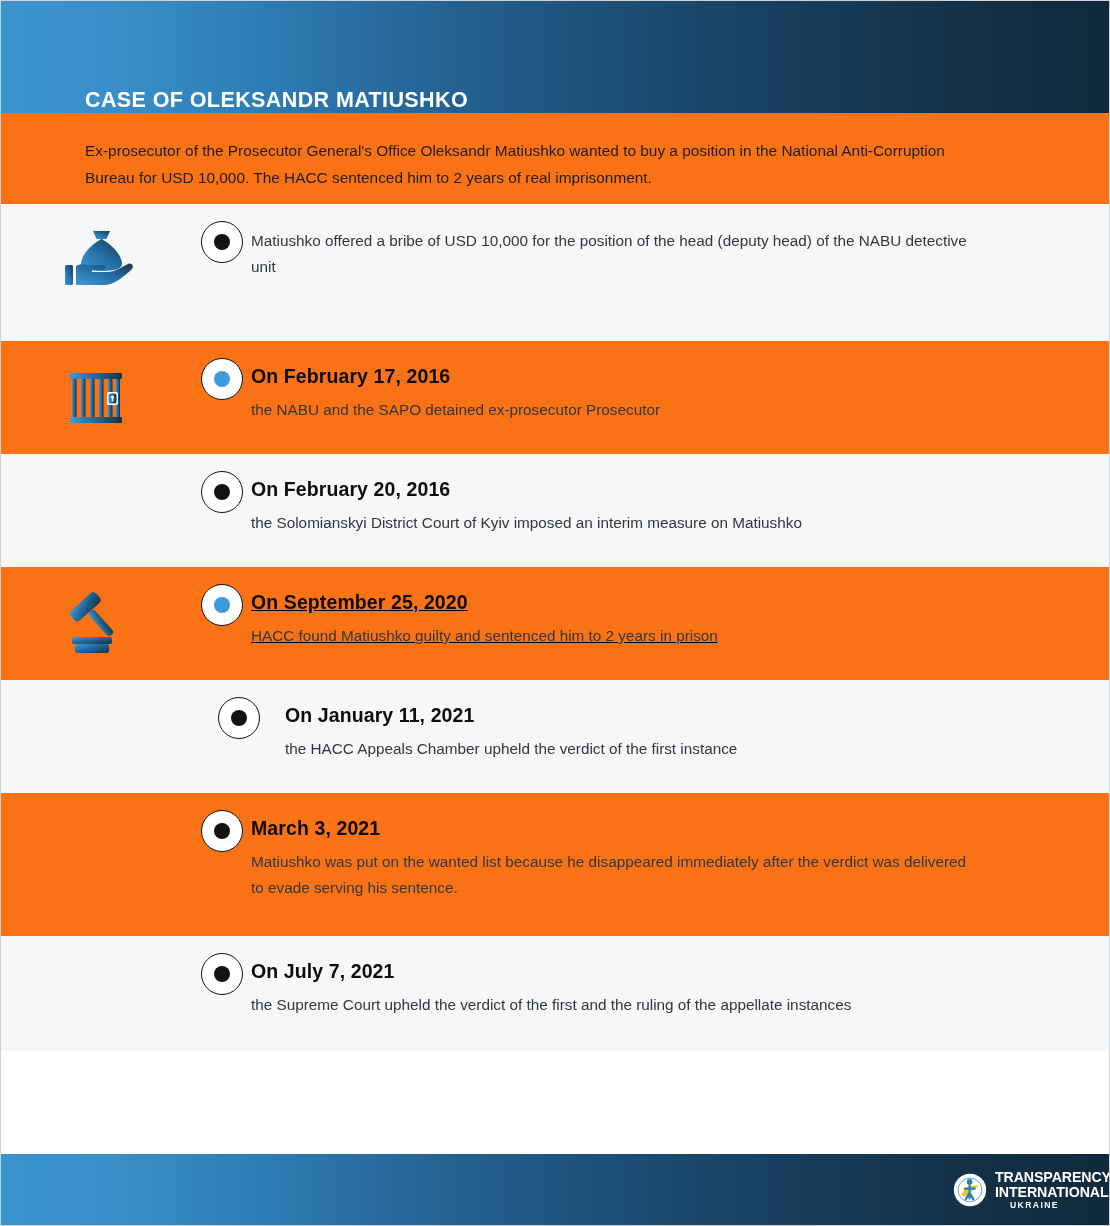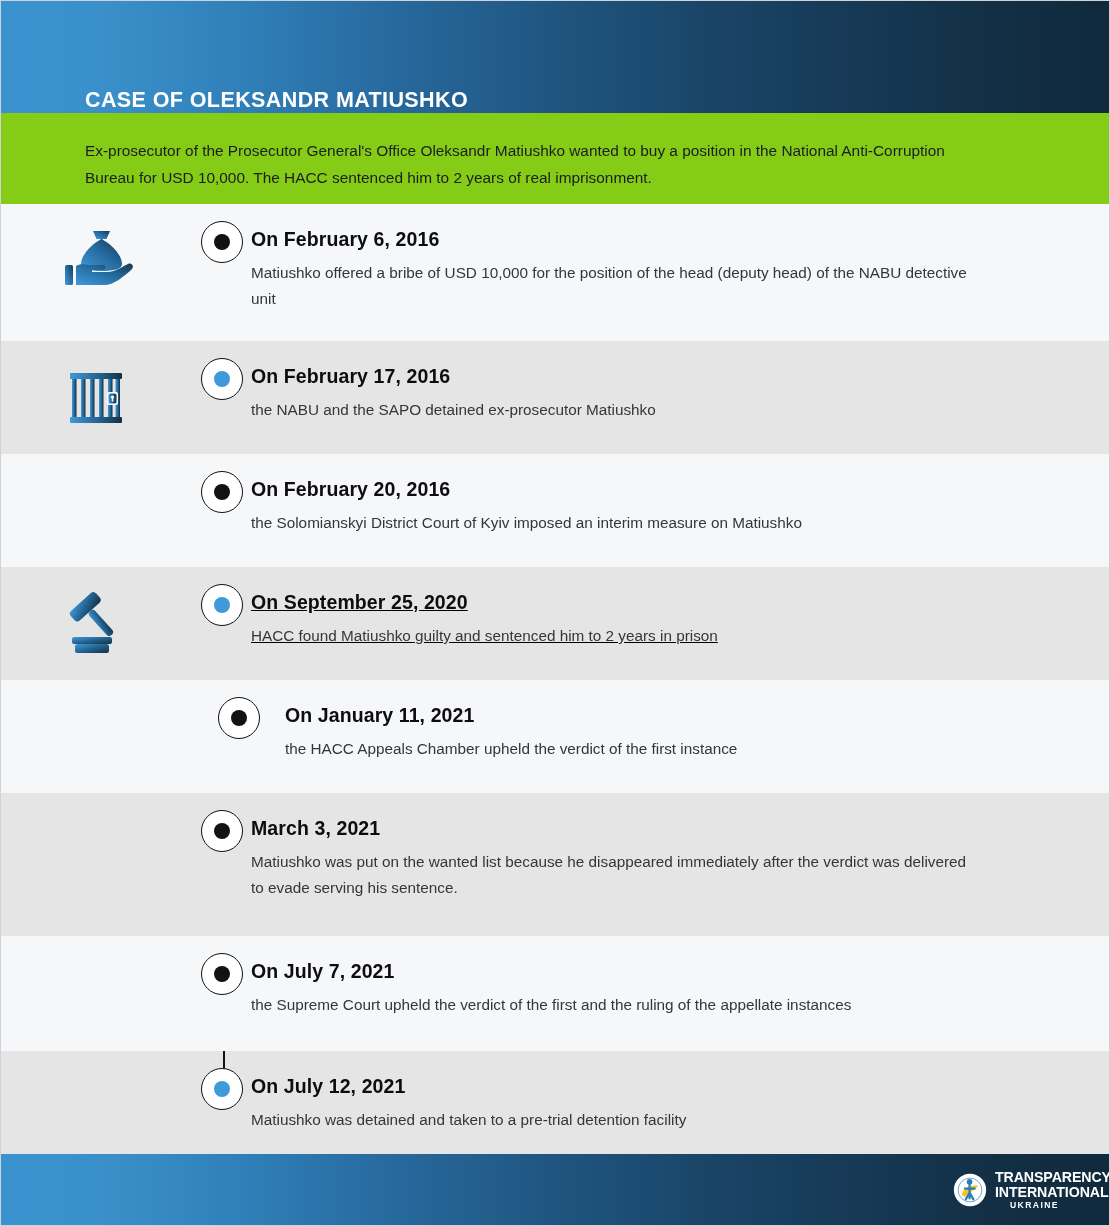--- a/index.html
+++ b/index.html
@@ -47,21 +47,21 @@
     font-weight: bold;
     letter-spacing: 0.4px;
   }
 
   
   .intro {
     position: absolute;
     left: 0; top: 112px;
     width: 1110px;
     height: 91px;
-    background: #84cc16;
+    background: #f97316;
     box-sizing: border-box;
   }
   .intro-text {
     position: absolute;
     left: 84px;
     top: 24px;
     width: 880px;
     font-size: 15.4px;
     line-height: 27px;
     color: #1d1d1f;
@@ -75,21 +75,21 @@
     width: 1110px;
   }
   .tl-row {
     position: relative;
     width: 1110px;
     box-sizing: border-box;
     display: flex;
     align-items: flex-start;
   }
   .tl-row.alt   { background: #f6f7f9; }
-  .tl-row.plain { background: #e5e5e5; }
+  .tl-row.plain { background: #f97316; }
 
   
   .tl-icon-col {
     position: relative;
     width: 196px;
     flex: 0 0 196px;
     display: flex;
     justify-content: center;
     padding-top: 22px;
   }
@@ -238,21 +238,20 @@
             <path d="M14 40 C17 38 22 38 26 39 L41 39 C44 39 45 43 41.5 44 L30 44 L30 46 L45 46 C54 46 61 40 66 38 C70 36 73 41 69 44 C61 51 52 59 42 59 L14 59 Z" fill="url(#gMB)"></path>
           </svg>
         </div>
         <div class="tl-dot-col">
           <div class="tl-line first"></div>
           <div class="tl-dot-outer">
             <div class="tl-dot-inner dot-black"></div>
           </div>
         </div>
         <div class="tl-text-col">
-          <div class="tl-date">On February 6, 2016</div>
           <div class="tl-desc">Matiushko offered a bribe of USD 10,000 for the position of the head (deputy head) of the NABU detective unit</div>
         </div>
       </div>
       <div class="tl-row plain" style="min-height: 113px;">
         <div class="tl-icon-col">
           <svg class="tl-icon" viewBox="0 0 74 70">
             <defs>
               <linearGradient id="gPB" x1="0" y1="0" x2="1" y2="0">
                 <stop offset="0%" stop-color="#3f9ada"></stop>
                 <stop offset="60%" stop-color="#1f5e8a"></stop>
@@ -274,21 +273,21 @@
           </svg>
         </div>
         <div class="tl-dot-col">
           <div class="tl-line"></div>
           <div class="tl-dot-outer">
             <div class="tl-dot-inner dot-blue"></div>
           </div>
         </div>
         <div class="tl-text-col">
           <div class="tl-date">On February 17, 2016</div>
-          <div class="tl-desc">the NABU and the SAPO detained ex-prosecutor Matiushko</div>
+          <div class="tl-desc">the NABU and the SAPO detained ex-prosecutor Prosecutor</div>
         </div>
       </div>
       <div class="tl-row alt" style="min-height: 113px;">
         <div class="tl-icon-col"></div>
         <div class="tl-dot-col">
           <div class="tl-line"></div>
           <div class="tl-dot-outer">
             <div class="tl-dot-inner dot-black"></div>
           </div>
         </div>
@@ -358,33 +357,20 @@
           <div class="tl-line"></div>
           <div class="tl-dot-outer">
             <div class="tl-dot-inner dot-black"></div>
           </div>
         </div>
         <div class="tl-text-col">
           <div class="tl-date">On July 7, 2021</div>
           <div class="tl-desc">the Supreme Court upheld the verdict of the first and the ruling of the appellate instances</div>
         </div>
       </div>
-      <div class="tl-row plain" style="min-height: 113px;">
-        <div class="tl-icon-col"></div>
-        <div class="tl-dot-col">
-          <div class="tl-line last"></div>
-          <div class="tl-dot-outer">
-            <div class="tl-dot-inner dot-blue"></div>
-          </div>
-        </div>
-        <div class="tl-text-col">
-          <div class="tl-date">On July 12, 2021</div>
-          <div class="tl-desc">Matiushko was detained and taken to a pre-trial detention facility</div>
-        </div>
-      </div>
     </div>
 
   <div class="footer">
     <div class="logo-wrap">
       <svg class="logo-mark" viewBox="0 0 40 40">
         <circle cx="20" cy="20" r="19" fill="#ffffff"></circle>
         <path d="M6 20 A14 14 0 0 1 20 6 A14 14 0 0 1 34 20 A14 14 0 0 1 20 34 A14 14 0 0 1 6 20 Z" fill="none" stroke="#2a7fb8" stroke-width="0.8"></path>
         <path d="M10 26 C13 17 19 14 30 15 C24 21 20 22 14 28 Z" fill="#f5c518"></path>
         <circle cx="19.5" cy="10.5" r="3.3" fill="#2a7fb8"></circle>
         <path d="M19.5 14.5 L19.5 30 M14 18.5 L25.5 18.5 M19.5 23 L15 31 M19.5 23 L24 31" stroke="#2a7fb8" stroke-width="2.6" stroke-linecap="round" fill="none"></path>

